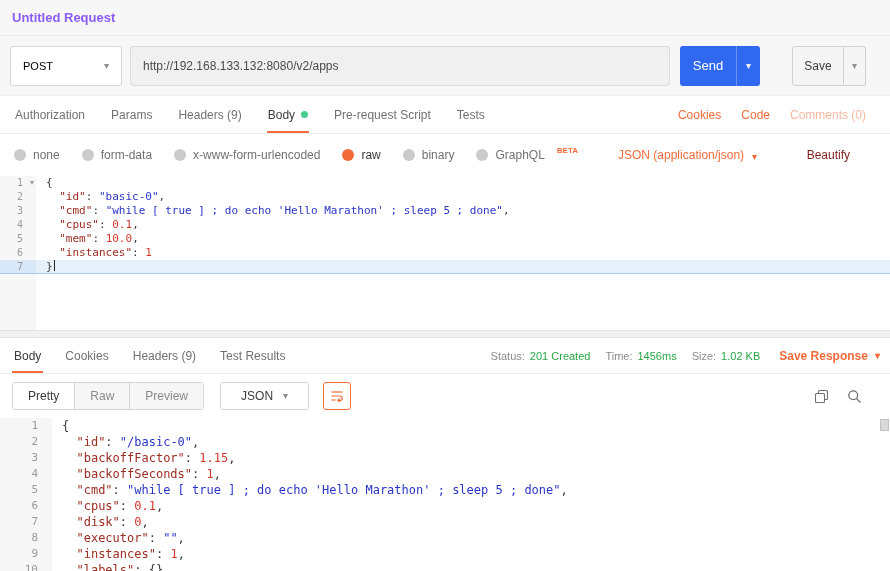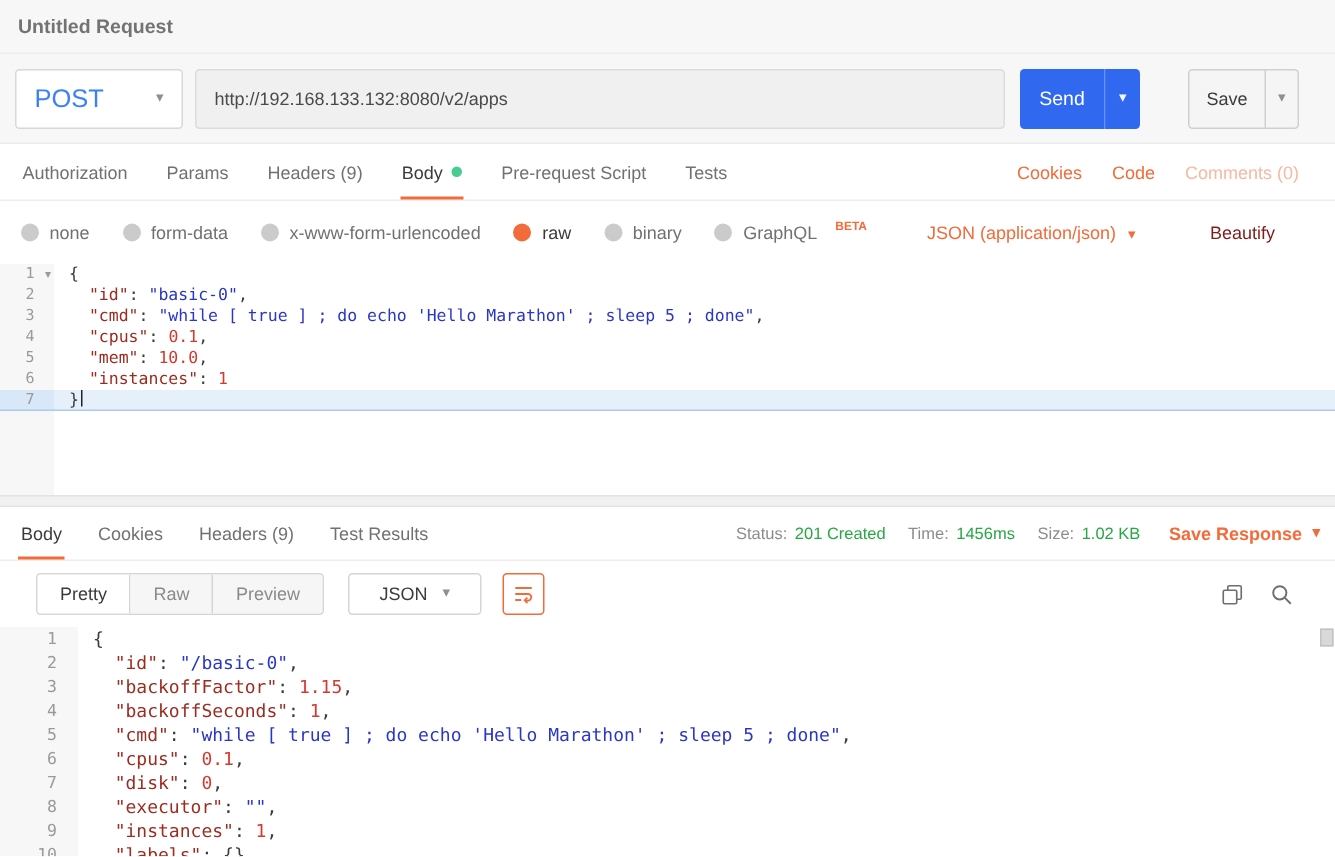--- a/index.html
+++ b/index.html
@@ -2,25 +2,25 @@
 <html><head>
 <meta charset="utf-8">
 <style>
   *{box-sizing:border-box;margin:0;padding:0;}
   html,body{width:890px;height:571px;}
   body{font-family:"Liberation Sans",sans-serif;background:#fff;color:#3b3b3b;font-size:12px;overflow:hidden;}
   .app{width:890px;height:571px;overflow:hidden;background:#fff;}
 
   
   .titlebar{height:36px;background:#f7f7f7;border-bottom:1px solid #ececec;display:flex;align-items:center;padding:0 12px;}
-  .titlebar .title{font-size:13px;font-weight:700;color:#737373;}
+  .titlebar .title{font-size:13px;font-weight:700;color:#8b5cf6;}
 
   
   .request-bar{height:60px;background:#f7f7f7;border-bottom:1px solid #ececec;display:flex;align-items:center;padding:0 24px 0 10px;}
-  .method-select{width:112px;height:40px;background:#fff;border:1px solid #d8d8d8;border-radius:3px;display:flex;align-items:center;padding:16px 12px;font-size:17px;color:#3b82f6;flex:none;cursor:default;}
+  .method-select{width:112px;height:40px;background:#fff;border:1px solid #d8d8d8;border-radius:3px;display:flex;align-items:center;padding:16px 12px;font-size:11px;color:#000000;flex:none;cursor:default;}
   .method-select .caret{margin-left:auto;}
   .caret::before{content:"▾";}
   .caret{font-size:10px;color:#8f8f8f;line-height:1;}
   .caret.white{color:rgba(255,255,255,.95);}
   .caret.orange{color:#f26b3a;}
   .url-input{flex:1;height:40px;margin-left:8px;background:#f0f0f0;border:1px solid #dcdcdc;border-radius:3px;padding:0 12px;font-size:12px;color:#4a4a4a;font-family:"Liberation Sans",sans-serif;outline:none;}
   .send-group{display:flex;margin-left:10px;flex:none;}
   .send-btn{width:56px;height:40px;background:#3069f0;color:#fff;border:none;border-radius:3px 0 0 3px;font-size:13px;font-family:inherit;cursor:pointer;}
   .send-caret{width:24px;height:40px;background:#3069f0;border:none;border-left:1px solid rgba(255,255,255,.28);border-radius:0 3px 3px 0;cursor:pointer;display:flex;align-items:center;justify-content:center;}
   .save-group{display:flex;margin-left:32px;flex:none;}
@@ -80,21 +80,21 @@
   .resp-tab{display:flex;align-items:center;padding:0 12px;position:relative;cursor:pointer;}
   .resp-tab.active{color:#3b3b3b;}
   .resp-tab.active::after{content:"";position:absolute;left:10px;right:10px;bottom:0;height:2px;background:#f26b3a;}
   .resp-meta{margin-left:auto;display:flex;align-items:center;gap:5px;font-size:11px;}
   .meta-label{color:#8c8c8c;}
   .meta-value{color:#28a745;margin-right:10px;}
   .save-response{color:#f26b3a;display:flex;align-items:center;gap:7px;margin-left:4px;font-size:12px;font-weight:700;cursor:pointer;}
 
   
   .resp-toolbar{height:44px;display:flex;align-items:center;padding:0 28px 0 12px;background:#fff;}
-  .view-group{display:flex;height:28px;border:1px solid #d5d5d5;border-radius:3px;overflow:hidden;margin-left:12px;}
+  .view-group{display:flex;height:28px;border:1px solid #d5d5d5;border-radius:3px;overflow:hidden;}
   .view-btn{padding:0 15px;display:flex;align-items:center;background:#f6f6f6;color:#8a8a8a;border-right:1px solid #d5d5d5;font-size:12px;cursor:pointer;}
   .view-btn:last-child{border-right:none;}
   .view-btn.active{background:#fff;color:#3b3b3b;}
   .format-select{height:28px;margin-left:16px;border:1px solid #d5d5d5;border-radius:3px;background:#fff;display:flex;align-items:center;padding:0 20px;font-size:12px;color:#3b3b3b;cursor:pointer;}
   .format-select .caret{margin-left:10px;}
   .wrap-btn{width:28px;height:28px;margin-left:14px;border:1px solid #f26b3a;border-radius:3px;display:flex;align-items:center;justify-content:center;color:#f26b3a;background:#fff;cursor:pointer;}
   .toolbar-right{margin-left:auto;display:flex;align-items:center;gap:18px;color:#6f6f6f;}
   .icon-btn{display:flex;align-items:center;cursor:pointer;}
 
   .vscroll{position:absolute;top:0;right:0;width:11px;height:100%;z-index:2;}

